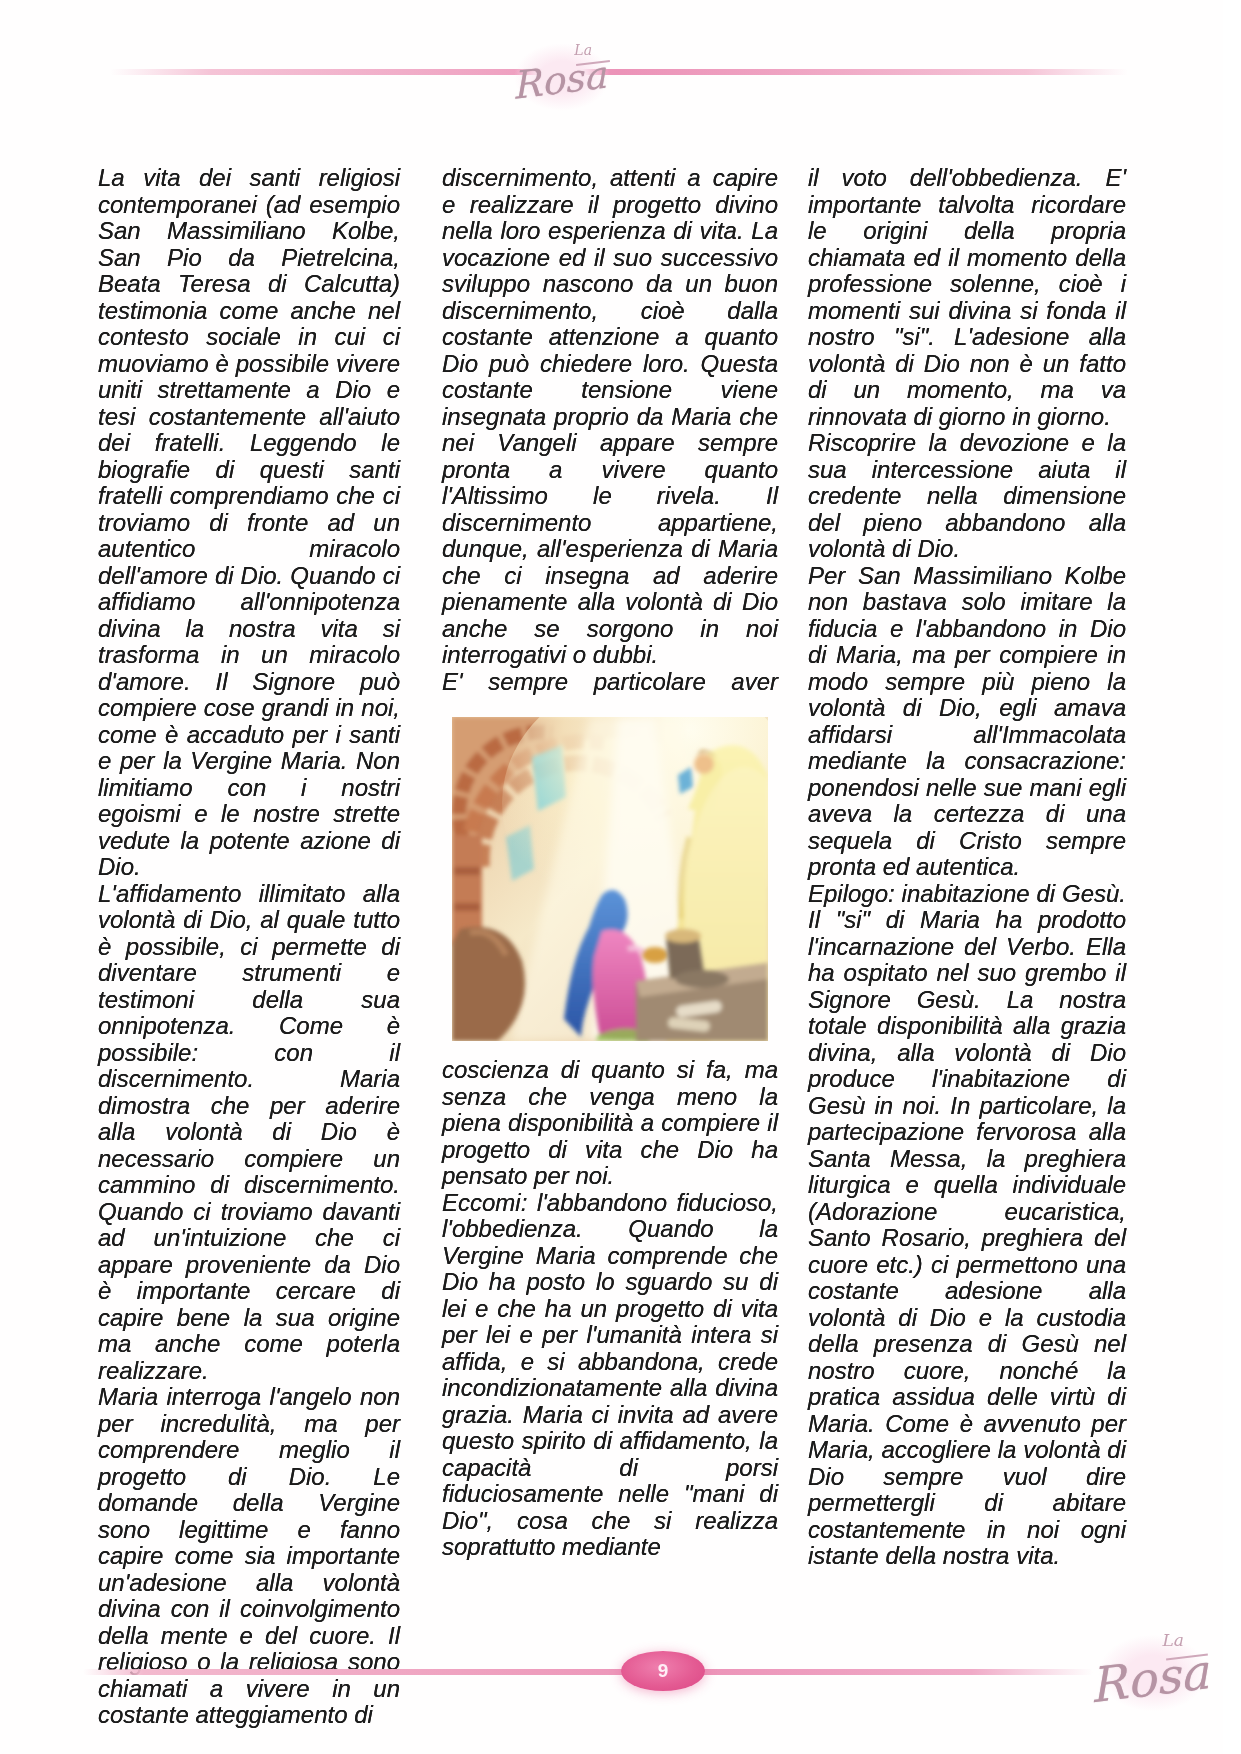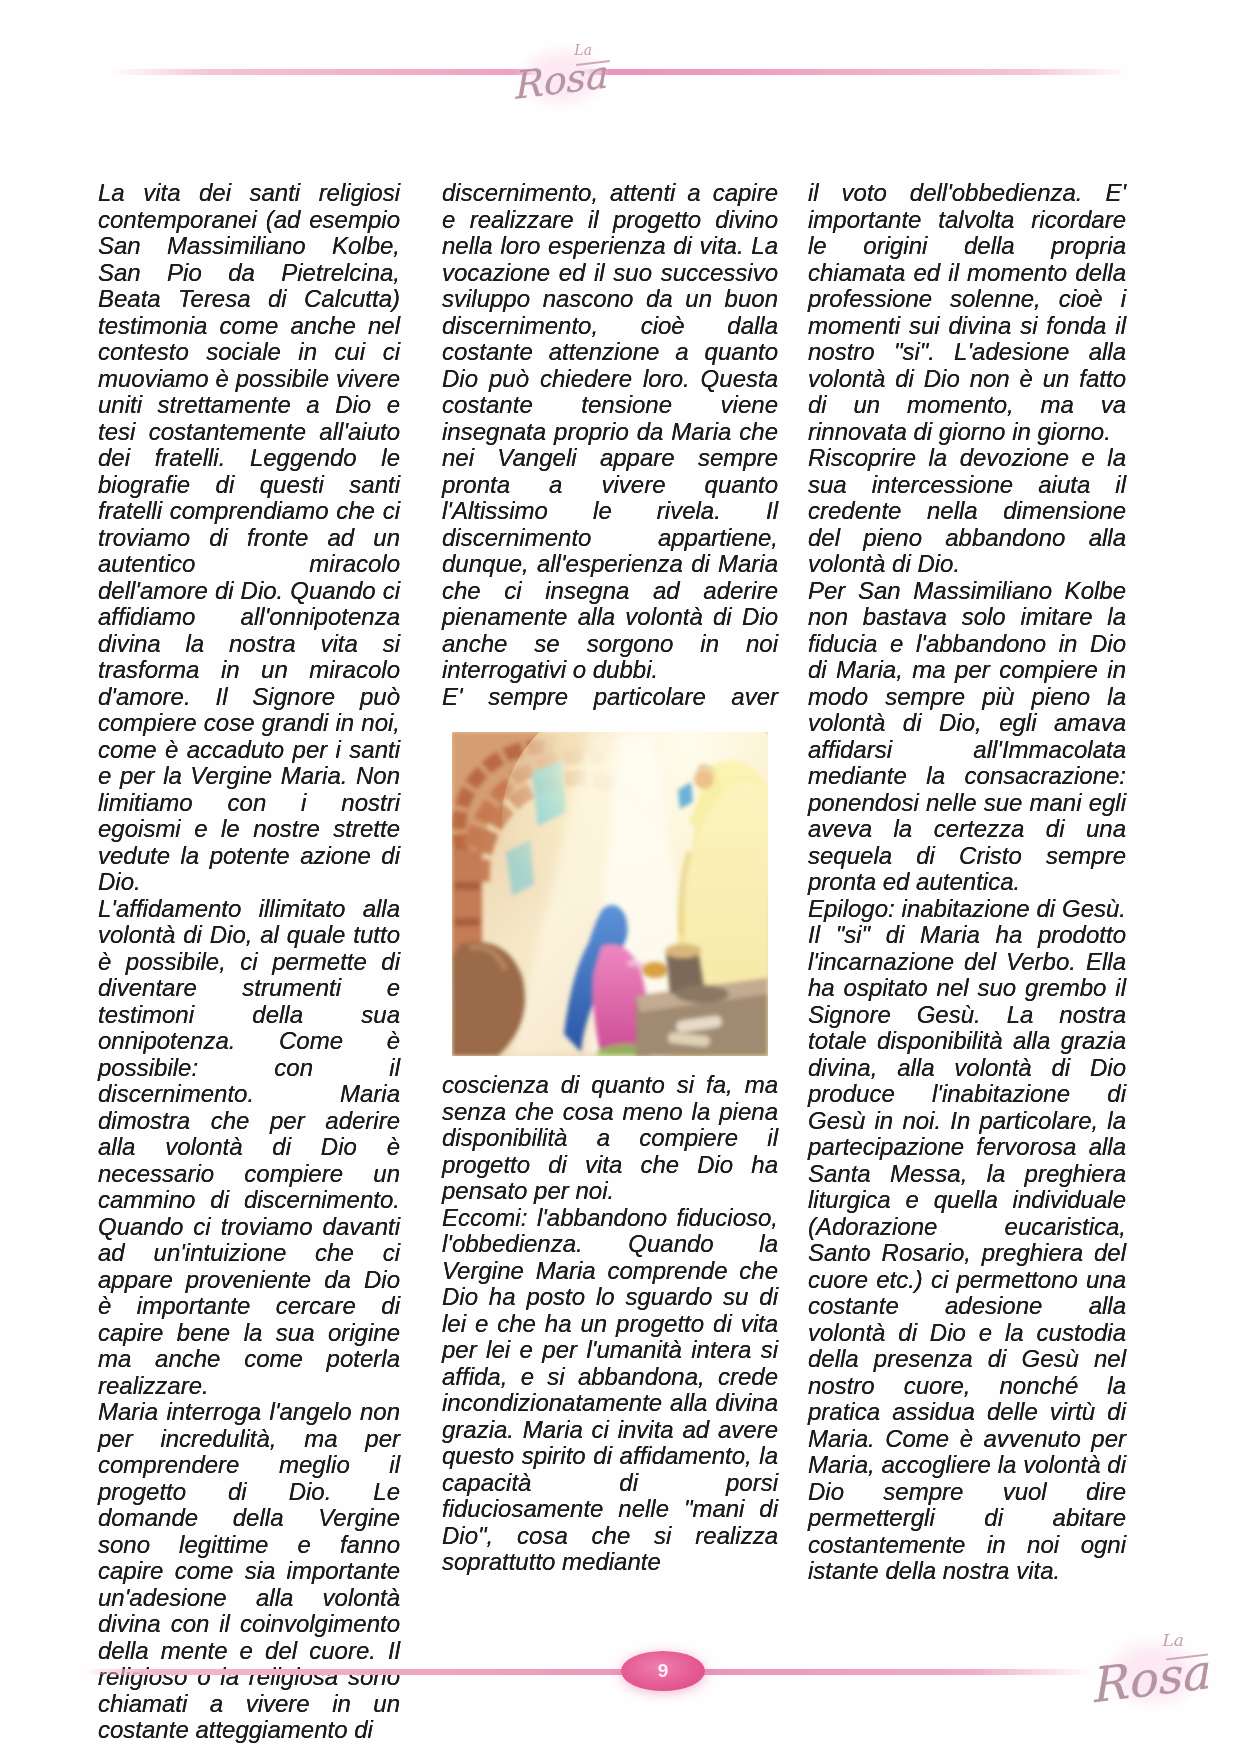--- a/index.html
+++ b/index.html
@@ -50,21 +50,21 @@
     position:absolute;z-index:1;left:0;right:0;
     font-family:"DejaVu Serif","Liberation Serif",serif;
     font-style:italic;font-weight:400;color:#b694a4;
     transform:rotate(-7deg) skewX(-6deg);
     text-shadow:0 0 1px rgba(182,148,164,.6);
   }
   .brand-header .brand-name{top:18px;font-size:38px;}
   .brand-footer .brand-name{top:20px;font-size:48px;}
   
   .col{
-    position:absolute;top:180px;
+    position:absolute;top:165px;
     color:#1b1b1b;
     font-style:italic;font-size:24px;line-height:26.5px;
     text-shadow:0 0 .4px #1b1b1b;
   }
   .col p{margin:0;text-align:justify;}
   .col p.stretch{text-align-last:justify;}
   .col1{left:98px;width:302px;}
   .col2{left:442px;width:336px;}
   .col3{left:808px;width:318px;}
   
@@ -196,21 +196,21 @@
           <polygon points="184,264 316,246 316,262 188,280" fill="#c2ab90"></polygon>
           <path d="M214,222 L246,216 L252,256 L218,262 Z" fill="#7c6a58"></path>
           <ellipse cx="231" cy="219" rx="18" ry="7" fill="#d8b87a"></ellipse>
           <ellipse cx="250" cy="262" rx="27" ry="9" fill="#8a7864"></ellipse>
           <rect x="224" y="286" width="46" height="12" rx="6" fill="#e6dcc8" transform="rotate(-8 247 292)"></rect>
           <rect x="216" y="302" width="42" height="11" rx="5" fill="#ded2b8" transform="rotate(6 237 307)"></rect>
         </g>
       </svg>
     </figure>
 
-    <p>coscienza di quanto si fa, ma senza che cosa meno la piena disponibilità a compiere il progetto di vita che Dio ha pensato per noi.</p>
+    <p>coscienza di quanto si fa, ma senza che venga meno la piena disponibilità a compiere il progetto di vita che Dio ha pensato per noi.</p>
     <p>Eccomi: l'abbandono fiducioso, l'obbedienza. Quando la Vergine Maria comprende che Dio ha posto lo sguardo su di lei e che ha un progetto di vita per lei e per l'umanità intera si affida, e si abbandona, crede incondizionatamente alla divina grazia. Maria ci invita ad avere questo spirito di affidamento, la capacità di porsi fiduciosamente nelle "mani di Dio", cosa che si realizza soprattutto mediante</p>
   </section>
 
   <section class="col col3">
     <p>il voto dell'obbedienza. E' importante talvolta ricordare le origini della propria chiamata ed il momento della professione solenne, cioè i momenti sui divina si fonda il nostro "si". L'adesione alla volontà di Dio non è un fatto di un momento, ma va rinnovata di giorno in giorno.</p>
     <p>Riscoprire la devozione e la sua intercessione aiuta il credente nella dimensione del pieno abbandono alla volontà di Dio.</p>
     <p>Per San Massimiliano Kolbe non bastava solo imitare la fiducia e l'abbandono in Dio di Maria, ma per compiere in modo sempre più pieno la volontà di Dio, egli amava affidarsi all'Immacolata mediante la consacrazione: ponendosi nelle sue mani egli aveva la certezza di una sequela di Cristo sempre pronta ed autentica.</p>
     <p>Epilogo: inabitazione di Gesù. Il "si" di Maria ha prodotto l'incarnazione del Verbo. Ella ha ospitato nel suo grembo il Signore Gesù. La nostra totale disponibilità alla grazia divina, alla volontà di Dio produce l'inabitazione di Gesù in noi. In particolare, la partecipazione fervorosa alla Santa Messa, la preghiera liturgica e quella individuale (Adorazione eucaristica, Santo Rosario, preghiera del cuore etc.) ci permettono una costante adesione alla volontà di Dio e la custodia della presenza di Gesù nel nostro cuore, nonché la pratica assidua delle virtù di Maria. Come è avvenuto per Maria, accogliere la volontà di Dio sempre vuol dire permettergli di abitare costantemente in noi ogni istante della nostra vita.</p>
   </section>
 

